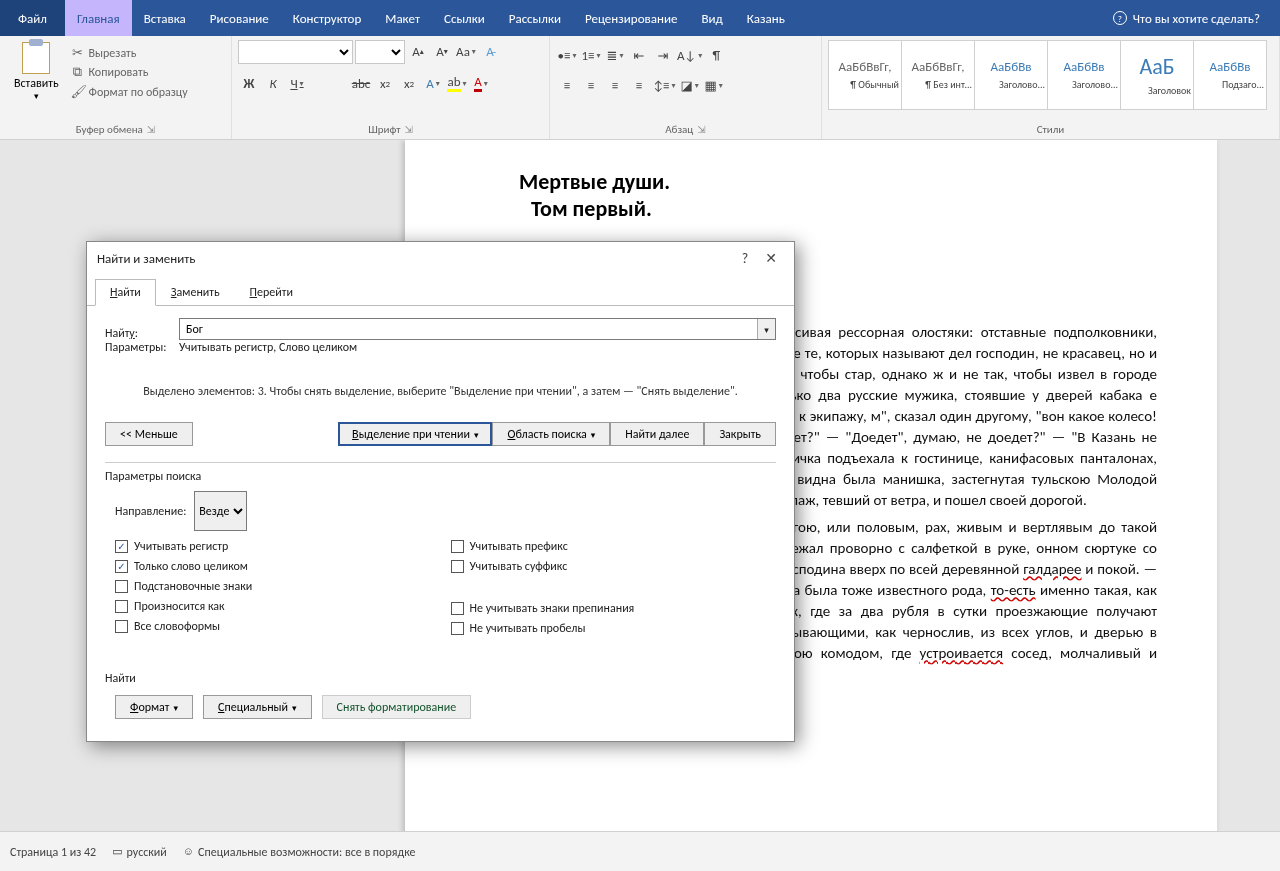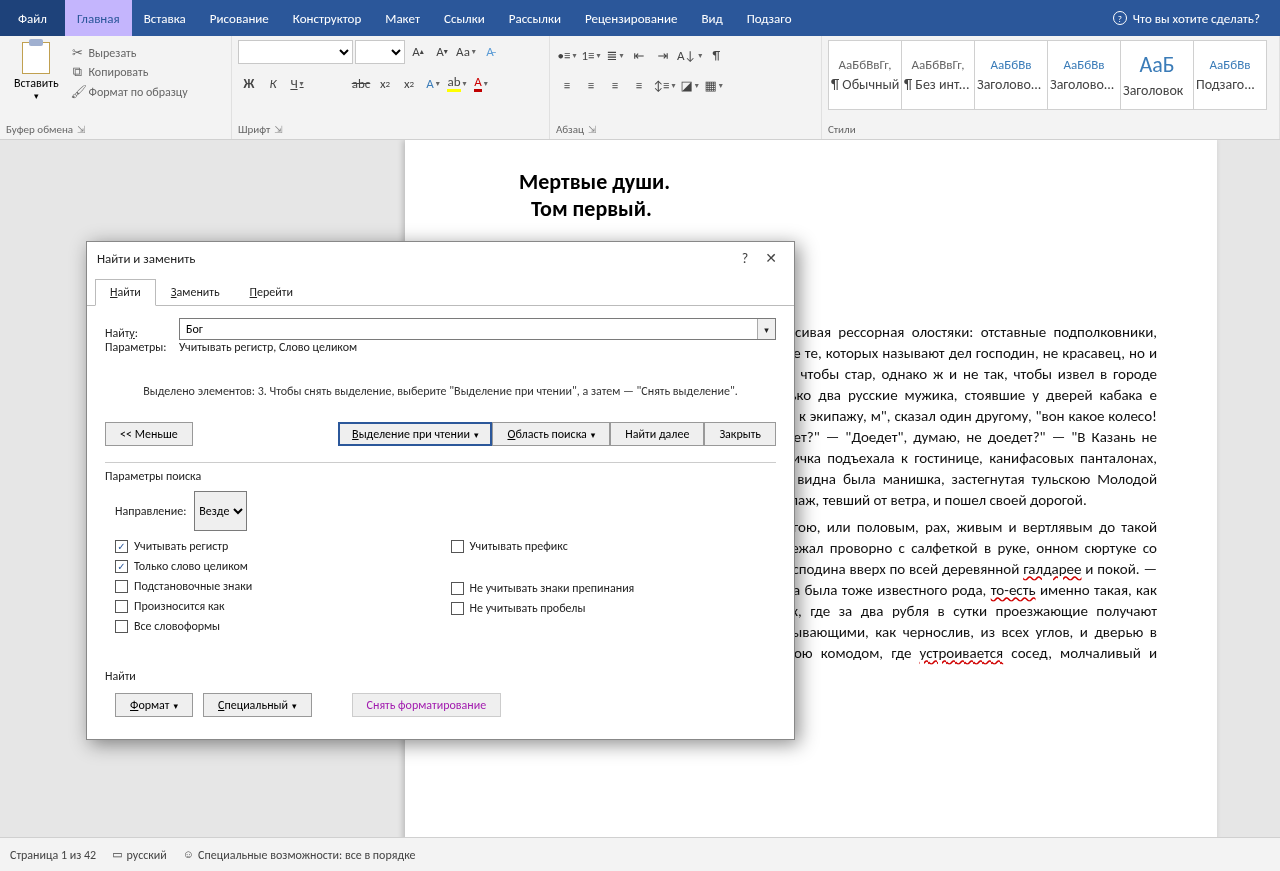--- a/index.html
+++ b/index.html
@@ -9,21 +9,21 @@
 .menubar { background: #2b579a; color: #fff; height: 36px; display: flex; align-items: center; font-size: 13px; }
 .menubar .mitem { padding: 10px 12px; cursor: pointer; height: 100%; display:flex; align-items:center; }
 .menubar .mitem.file { background: #1e427a; padding: 10px 18px; }
 .menubar .mitem.active { background: #c4b5fd; color: #2b579a; }
 .menubar .help-q { margin-left: auto; display:flex; align-items:center; padding-right:20px; }
 .menubar .bulb { margin-right:6px; border:1px solid #fff; border-radius:50%; width:14px; height:14px; display:inline-flex; align-items:center; justify-content:center; font-size:9px;}
 
 
 .ribbon { background: #f3f3f3; border-bottom:1px solid #d0d0d0; height:104px; display:flex; }
 .rgroup { border-right:1px solid #e0e0e0; display:flex; flex-direction:column; justify-content:space-between; padding: 4px 6px 1px; }
-.rgroup .rtitle { text-align:center; font-size:11px; color:#666; padding:2px 0; display:flex; align-items:center; justify-content:flex-start; gap:4px;}
+.rgroup .rtitle { text-align:center; font-size:11px; color:#666; padding:2px 0; display:flex; align-items:center; justify-content:center; gap:4px;}
 .rgroup .rtitle .launcher { font-size:10px; color:#888; }
 .rbody { display:flex; align-items:flex-start; gap:4px; }
 
 
 .clip-paste { display:flex; flex-direction:column; align-items:center; padding:2px 8px; cursor:pointer; }
 .clip-paste .icon { width:28px; height:32px; background:#fff; border:1px solid #c0a050; position:relative; margin-bottom:2px;}
 .clip-paste .icon::before { content:""; position:absolute; top:-4px; left:6px; width:14px; height:7px; background:#a0b0d0; border-radius:2px;}
 .clip-paste .lbl { font-size:12px; }
 .clip-list { display:flex; flex-direction:column; gap:2px; font-size:12px; color:#666; padding-top:4px;}
 .clip-list div { display:flex; align-items:center; gap:4px; cursor:pointer; padding:1px 0;}
@@ -45,21 +45,21 @@
 
 
 .para-ico { font-size:13px; }
 
 
 .styles { display:flex; gap:0; align-items:flex-start;}
 .style-item { border:1px solid #d0d0d0; width:74px; height:70px; display:flex; flex-direction:column; align-items:center; justify-content:center; cursor:pointer; background:#fff; margin-right:-1px;}
 .style-item .preview { font-size:13px; color:#666; margin-bottom:4px;}
 .style-item .preview.big { font-size:22px; color:#3b7cb8;}
 .style-item .preview.h { font-size:13px; color:#3b7cb8;}
-.style-item .name { font-size:14px; color:#444; text-align:left; white-space:nowrap; overflow:hidden; width:100%; padding:0 2px;}
+.style-item .name { font-size:10px; color:#444; text-align:right; white-space:nowrap; overflow:hidden; width:100%; padding:0 2px;}
 
 
 .docarea { position:absolute; top:140px; left:0; right:0; bottom:24px; background:#e6e6e6; overflow:hidden;}
 .page { position:absolute; top:0; left:405px; width:812px; background:#fff; min-height:1000px; box-shadow: -2px 0 6px rgba(0,0,0,0.2); padding: 28px 60px 40px 114px; font-family: "Times New Roman", Georgia, serif; }
 .page h1 { font-size:22px; font-weight:bold; color:#000; text-align:left; }
 .page h2 { font-size:22px; font-weight:bold; color:#000; text-align:left; margin-left:12px;}
 .page .body { font-size:15px; line-height:1.4; text-align:justify; margin-top:100px; color:#111;}
 .page .body p { text-indent: 28px; margin-bottom:6px;}
 .sq { text-decoration: underline wavy #d00000; }
 
@@ -86,42 +86,42 @@
 .dlg-btn .car { font-size:9px; margin-left:4px;}
 .section-label { font-size:12px; margin:6px 0;}
 .direction-row { display:flex; align-items:center; gap:8px; margin:8px 0 8px 10px;}
 .direction-row select { border:1px solid #7a7a7a; height:40px; font-size:12px;}
 .check-cols { display:flex; }
 .check-col { flex:1; display:flex; flex-direction:column; gap:6px; margin-left:10px;}
 .check-row { display:flex; align-items:center; gap:6px; cursor:pointer;}
 .check-row .box { width:13px; height:13px; border:1px solid #555; display:flex; align-items:center; justify-content:center; font-size:10px; color:#2b579a;}
 .find-section-label { margin-top:36px; margin-bottom:6px; }
 .dlg-footer { display:flex; gap:10px; margin-top:10px; margin-left:10px; margin-bottom:8px;}
-.dlg-btn.disabled { color:#a21caf; border-color:#ccc; cursor:default;margin-left:30px;}
-
-
-.statusbar { position:absolute; bottom:0; left:0; right:0; height:34px; background:#f3f3f3; border-top:1px solid #d0d0d0; display:flex; align-items:center; font-size:12px; color:#444; padding:0 10px; gap:16px;}
+.dlg-btn.disabled { color:#14532d; border-color:#ccc; cursor:default;}
+
+
+.statusbar { position:absolute; bottom:0; left:0; right:0; height:40px; background:#f3f3f3; border-top:1px solid #d0d0d0; display:flex; align-items:center; font-size:12px; color:#444; padding:0 10px; gap:16px;}
 .sb-item { display:flex; align-items:center; gap:4px;}
 .sb-icon { font-size:11px;}
 </style>
 </head>
 <body>
 
 <div class="menubar">
   <div class="mitem file">Файл</div>
   <div class="mitem active">Главная</div>
   <div class="mitem">Вставка</div>
   <div class="mitem">Рисование</div>
   <div class="mitem">Конструктор</div>
   <div class="mitem">Макет</div>
   <div class="mitem">Ссылки</div>
   <div class="mitem">Рассылки</div>
   <div class="mitem">Рецензирование</div>
   <div class="mitem">Вид</div>
-  <div class="mitem">Подзаго</div>
+  <div class="mitem">Казань</div>
   <div class="help-q">
     <span class="bulb">?</span>
     <span>Что вы хотите сделать?</span>
   </div>
 </div>
 
 <div class="ribbon">
 
   <div class="rgroup" style="width:232px">
     <div class="rbody">
@@ -312,20 +312,24 @@
         <label class="check-row">
             <span class="box"></span>
             <span>Все словоформы</span>
           </label>
       </div>
       <div class="check-col">
         <label class="check-row">
             <span class="box"></span>
             <span>Учитывать префикс</span>
           </label>
+        <label class="check-row">
+            <span class="box"></span>
+            <span>Учитывать суффикс</span>
+          </label>
         <div style="height:16px"></div>
         <label class="check-row">
             <span class="box"></span>
             <span>Не учитывать знаки препинания</span>
           </label>
         <label class="check-row">
             <span class="box"></span>
             <span>Не учитывать пробелы</span>
           </label>
       </div>

